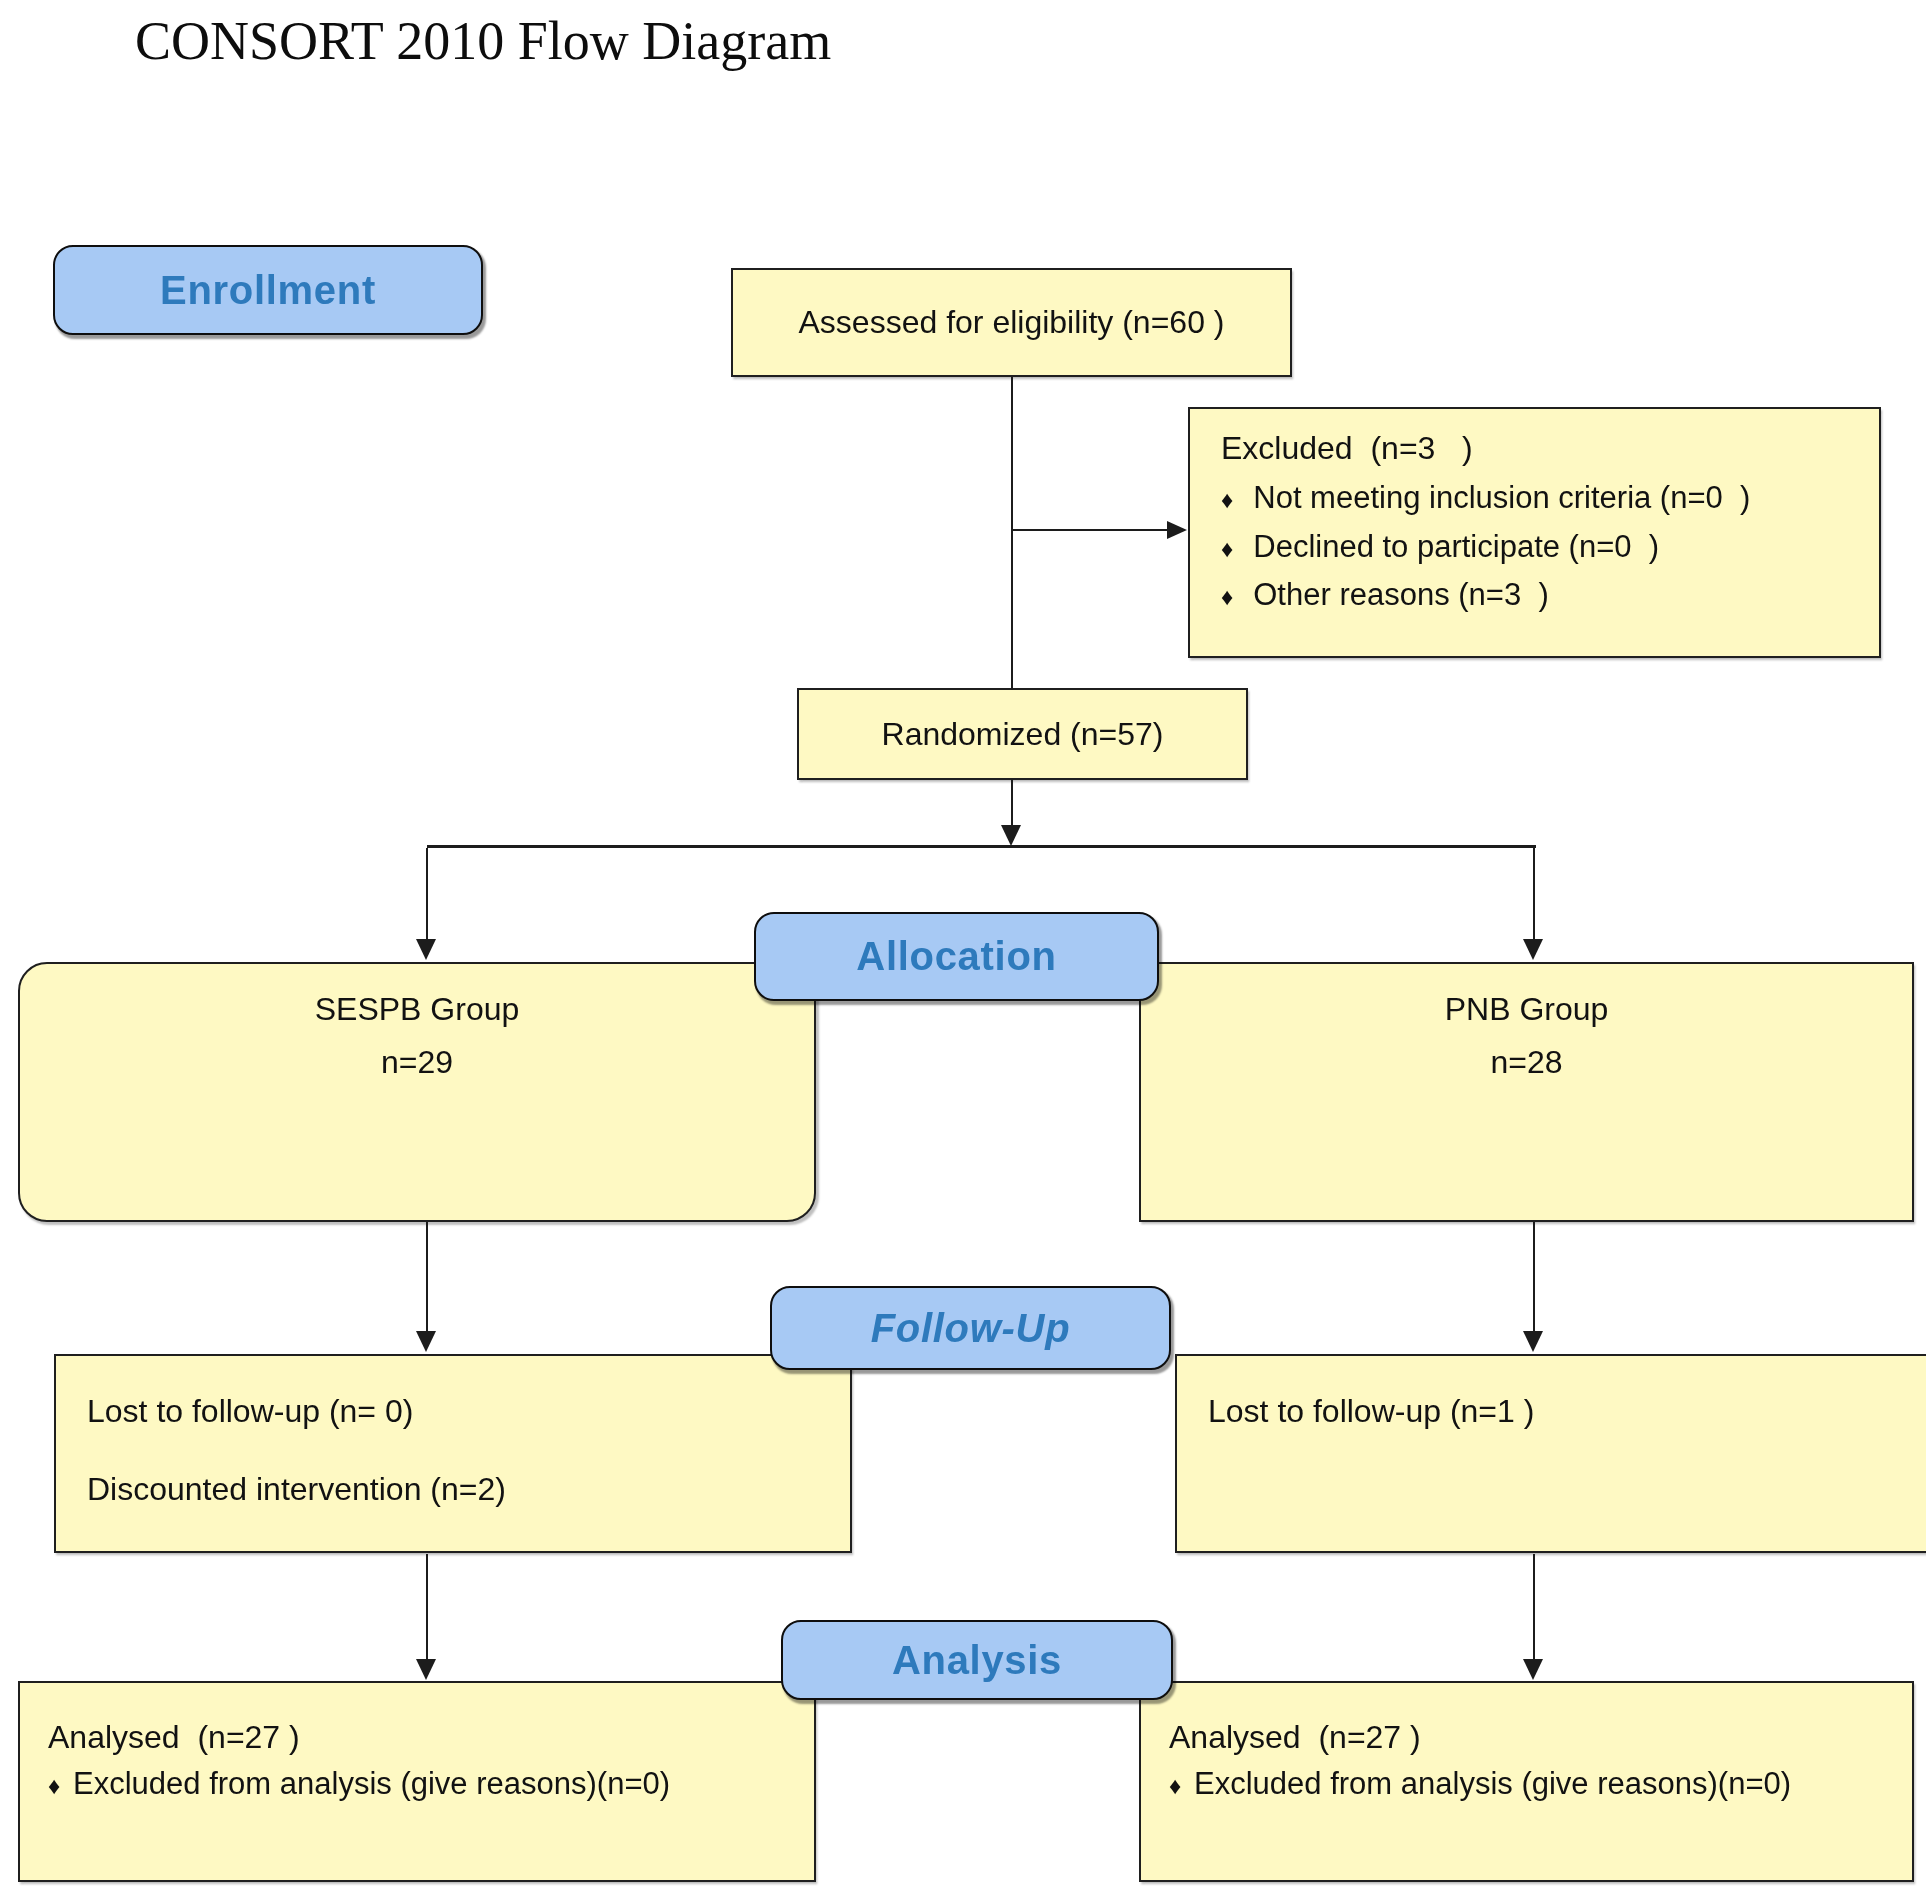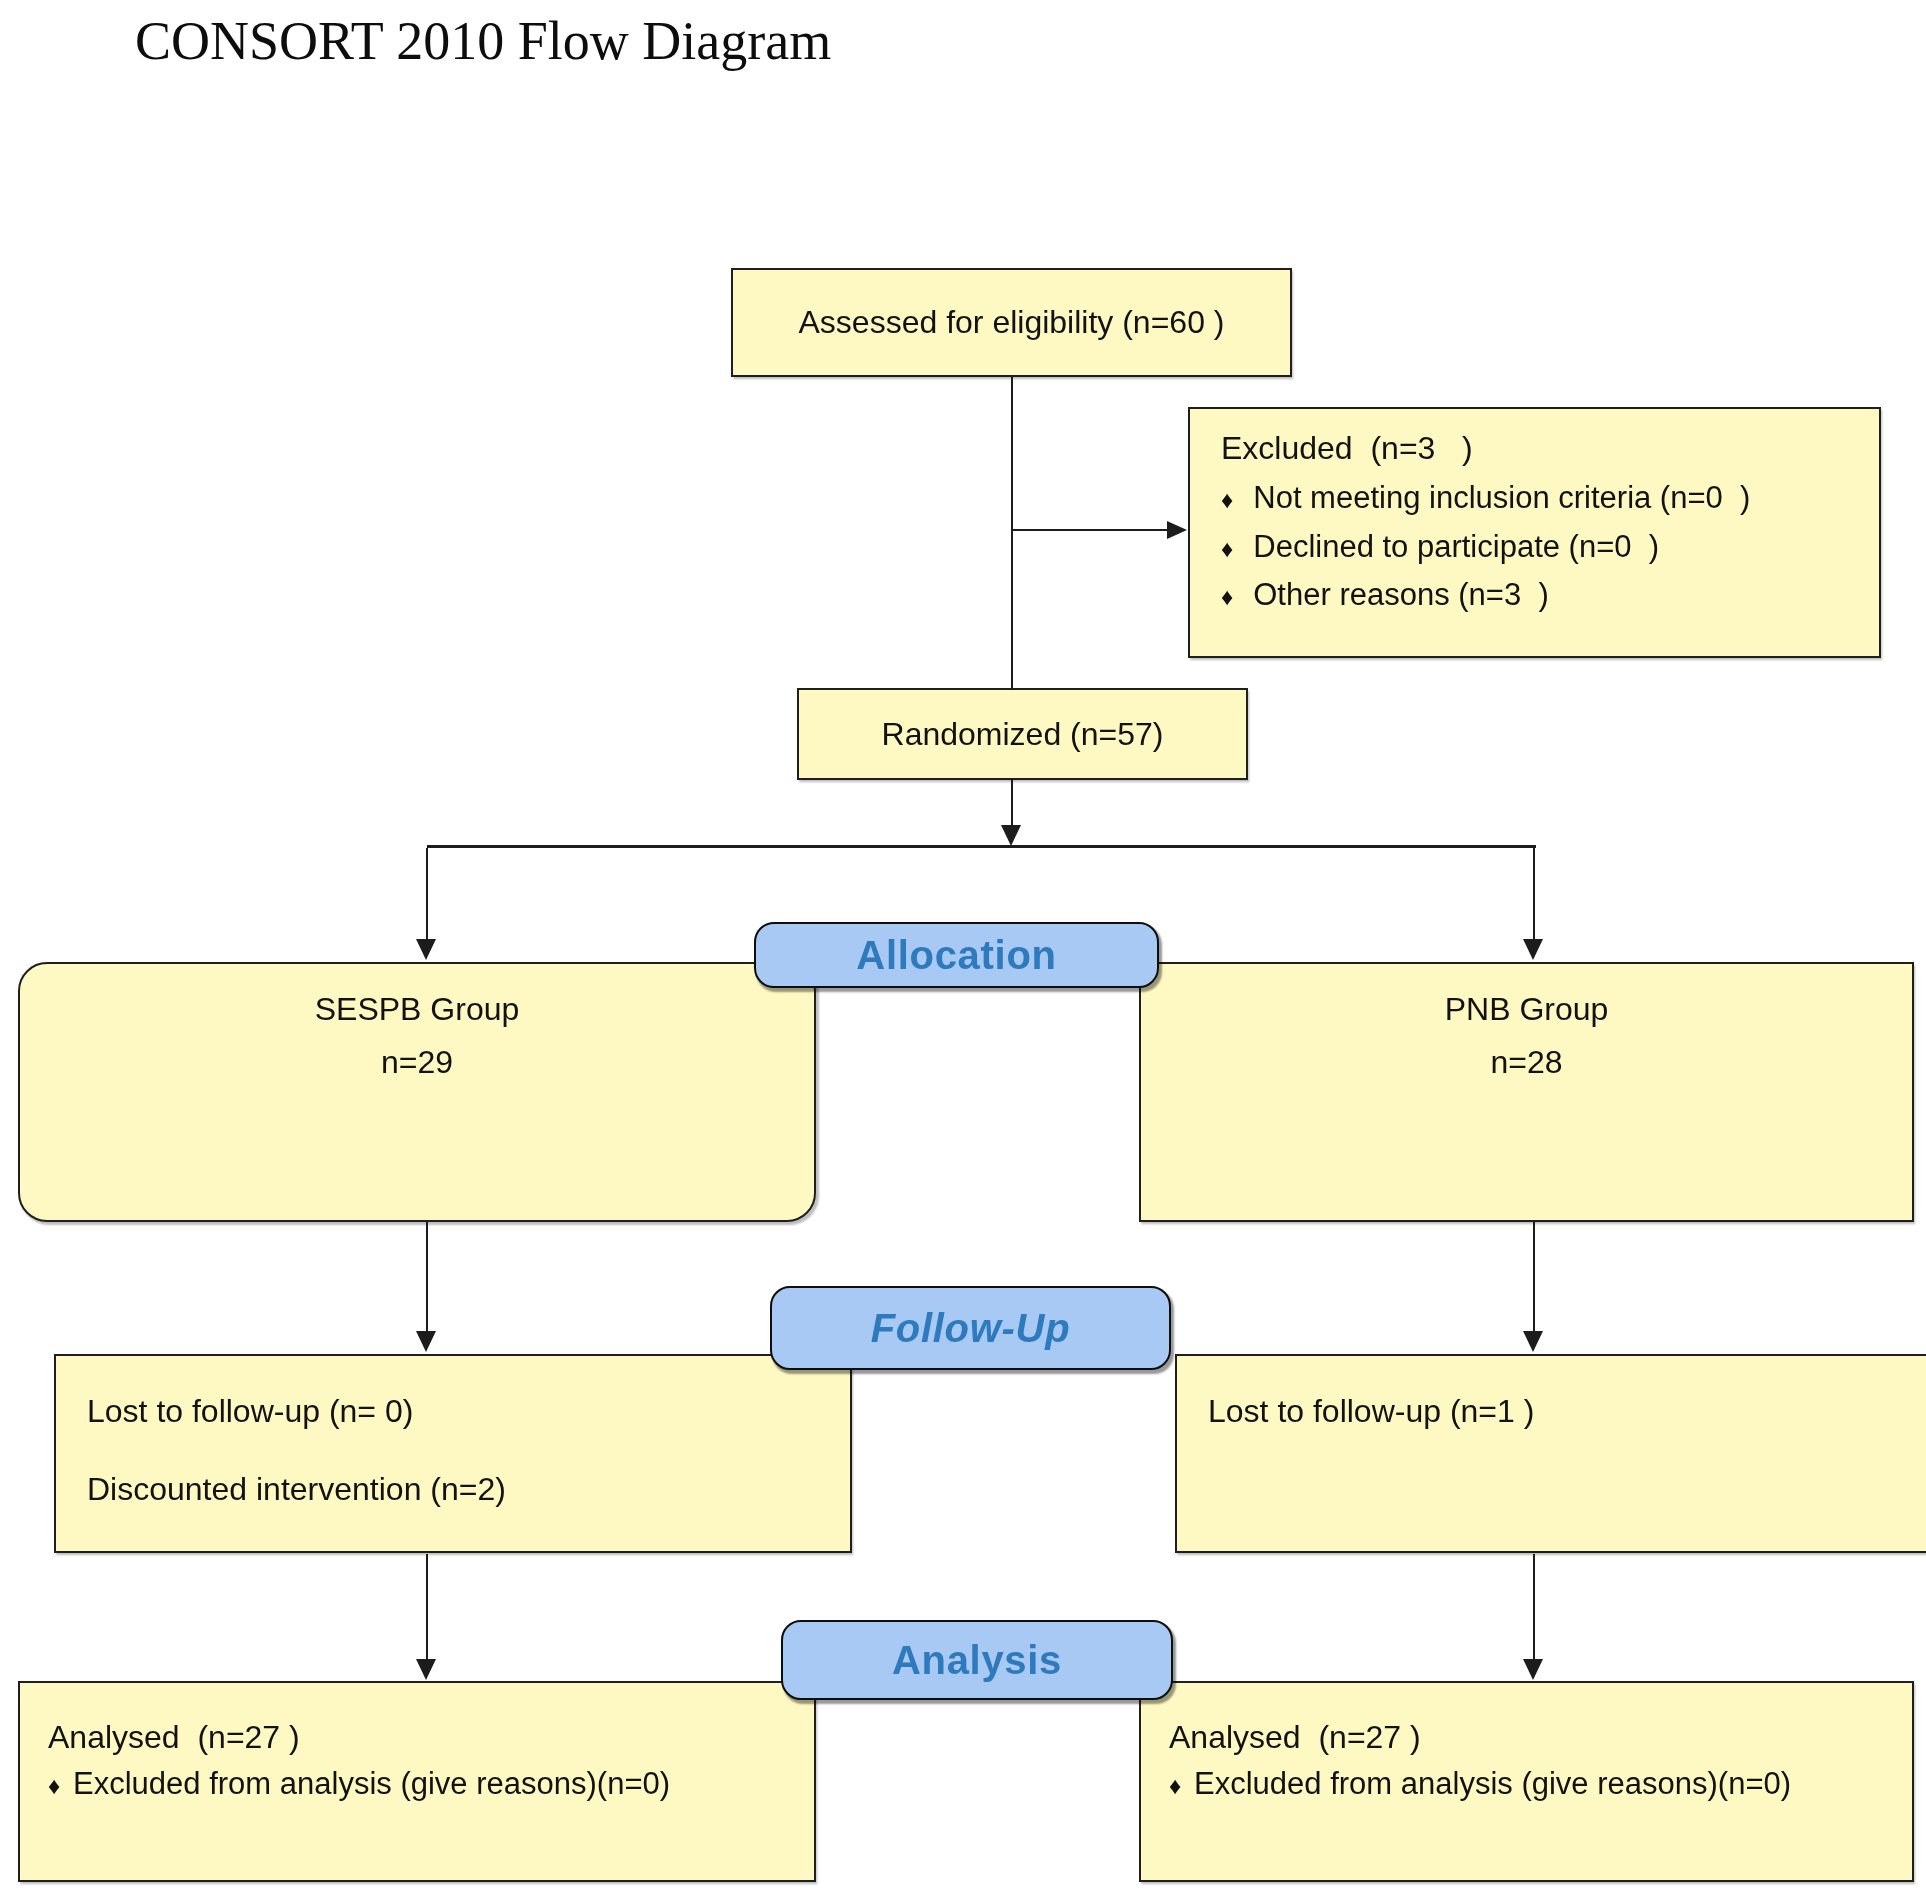--- a/index.html
+++ b/index.html
@@ -65,20 +65,23 @@
   .an-box .b-row { margin-top:10px; }
   .an-box .diam { margin-right:12.8px; }
 </style>
 </head>
 <body>
 
 <div id="canvas">
 
   <div class="page-title">CONSORT 2010 Flow Diagram</div>
 
+  <div class="badge" style="left:53px; top:245px; width:430px; height:90px;">
+    <span>Enrollment</span>
+  </div>
 
   <div class="box center-box" style="left:731px; top:268px; width:561px; height:109px;">
     <span class="txt">Assessed for eligibility (n=60 )</span>
   </div>
 
   <div class="vline" style="left:1011px; top:377px; width:2.1px; height:313px;"></div>
 
   <div class="hline" style="left:1011px; top:529px; width:156px; height:2.1px;"></div>
   <div class="arrow-right" style="left:1167px; top:521px;"></div>
 
@@ -114,21 +117,21 @@
 
   <div class="box group-box" style="left:18px; top:962px; width:798px; height:260px;border-radius:29px;">
     <span class="txt">SESPB Group</span>
     <span class="txt">n=29</span>
   </div>
   <div class="box group-box" style="left:1139px; top:962px; width:775px; height:260px;">
     <span class="txt">PNB Group</span>
     <span class="txt">n=28</span>
   </div>
 
-  <div class="badge" style="left:754px; top:912px; width:405px; height:66px;margin-top:10px;">
+  <div class="badge" style="left:754px; top:912px; width:405px; height:89px;">
     <span>Allocation</span>
   </div>
 
   <div class="vline" style="left:426px; top:1222px; width:2.1px; height:111px;"></div>
   <div class="arrow-down" style="left:416px; top:1331px;"></div>
   <div class="vline" style="left:1533px; top:1222px; width:2.1px; height:111px;"></div>
   <div class="arrow-down" style="left:1523px; top:1331px;"></div>
 
   <div class="box fu-box" style="left:18px; top:1354px; width:798px; height:199px;">
     <div class="txt">Lost to follow-up (n= 0)</div>

